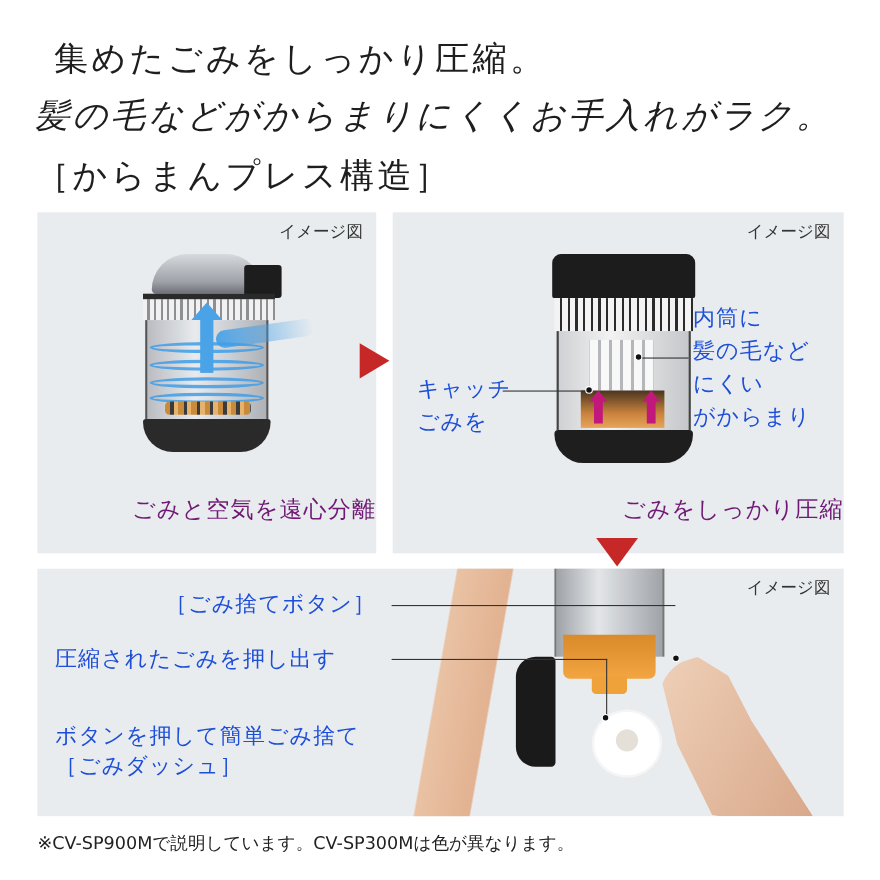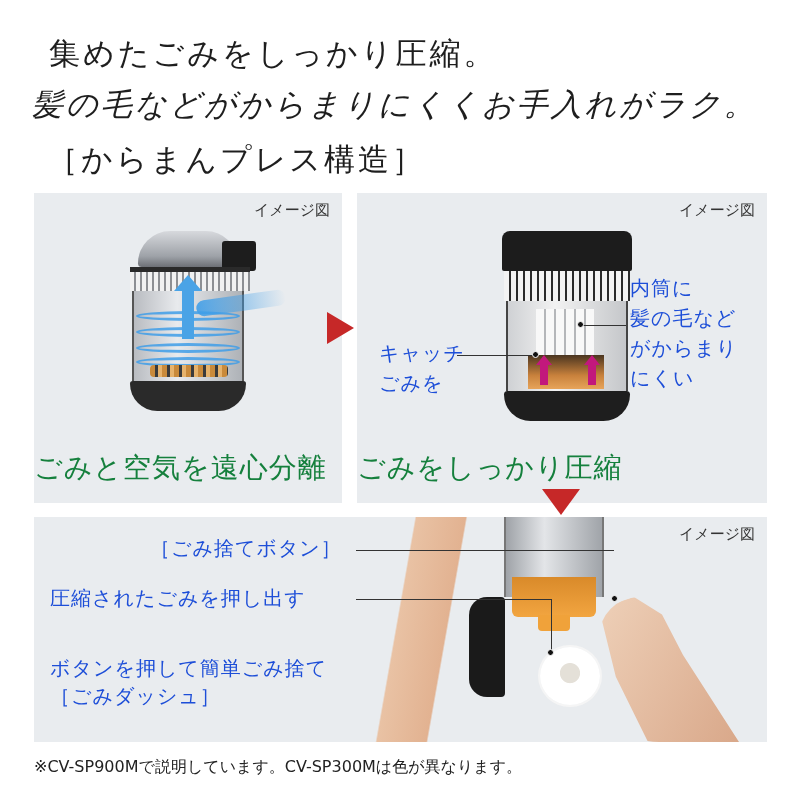--- a/index.html
+++ b/index.html
@@ -2,29 +2,29 @@
 <html><head>
 <meta charset="utf-8">
 <style>
   * { box-sizing: border-box; margin: 0; padding: 0; }
   html, body { width: 800px; height: 800px; background: #ffffff; overflow: hidden; }
   body { position: relative; font-family: "DejaVu Sans", "Liberation Sans", sans-serif; color: #222; }
 
   .headline { position: absolute; left: 32px; font-size: 31px; letter-spacing: 3px; color: #1e1e1e; white-space: nowrap; font-weight: 400; }
   .h1 { top: 33px; margin-left: 17px; }
   .h2 { top: 84px; font-style: italic; }
-  .h3 { top: 139px; margin-left: 15px; }
+  .h3 { top: 139px; }
 
   .panel { position: absolute; background: #e9ecef; }
   .panel-left { left: 34px; top: 193px; width: 308px; height: 310px; }
   .panel-right { left: 357px; top: 193px; width: 410px; height: 310px; }
   .panel-bottom { left: 34px; top: 517px; width: 733px; height: 225px; }
 
   .image-label { position: absolute; top: 8px; right: 12px; font-size: 15px; color: #333; letter-spacing: 0; }
-  .caption { position: absolute; left: 0; width: 100%; text-align: left; font-size: 28px; color: #15803d; letter-spacing: 1px; }
+  .caption { position: absolute; left: 0; width: 100%; text-align: right; font-size: 21px; color: #701a75; letter-spacing: 1px; }
 
   .arrow-right { position: absolute; left: 327px; top: 312px; width: 0; height: 0;
     border-top: 16px solid transparent; border-bottom: 16px solid transparent; border-left: 27px solid #c62828; }
   .arrow-down { position: absolute; left: 542px; top: 489px; width: 0; height: 0;
     border-left: 19px solid transparent; border-right: 19px solid transparent; border-top: 26px solid #c62828; z-index: 5; }
 
   
   .cyclone { position: absolute; left: 92px; top: 38px; width: 140px; height: 185px; }
   .cy-top { position: absolute; left: 12px; top: 0; width: 100px; height: 36px; border-radius: 50px 50px 6px 6px;
     background: linear-gradient(180deg, #d7d9dd 0%, #9ea2a8 70%, #6d7076 100%); }
@@ -113,22 +113,22 @@
   <div class="callout" style="left:22px; top:145px;">
     <div>キャッチ</div>
     <div>ごみを</div>
   </div>
   <div class="leader" style="left:100px; top:162px; width:78px;"></div>
   <div class="dot" style="left:175px; top:158px;"></div>
 
   <div class="callout" style="left:273px; top:80px;">
     <div>内筒に</div>
     <div>髪の毛など</div>
+    <div>にくい</div>
     <div>がからまり</div>
-    <div>にくい</div>
   </div>
   <div class="leader" style="left:225px; top:132px; width:44px;"></div>
   <div class="dot" style="left:220px; top:128px;"></div>
 
   <div class="caption" style="top:256px">ごみをしっかり圧縮</div>
 </div>
 
 <div class="arrow-down"></div>
 
 <div class="panel panel-bottom">

